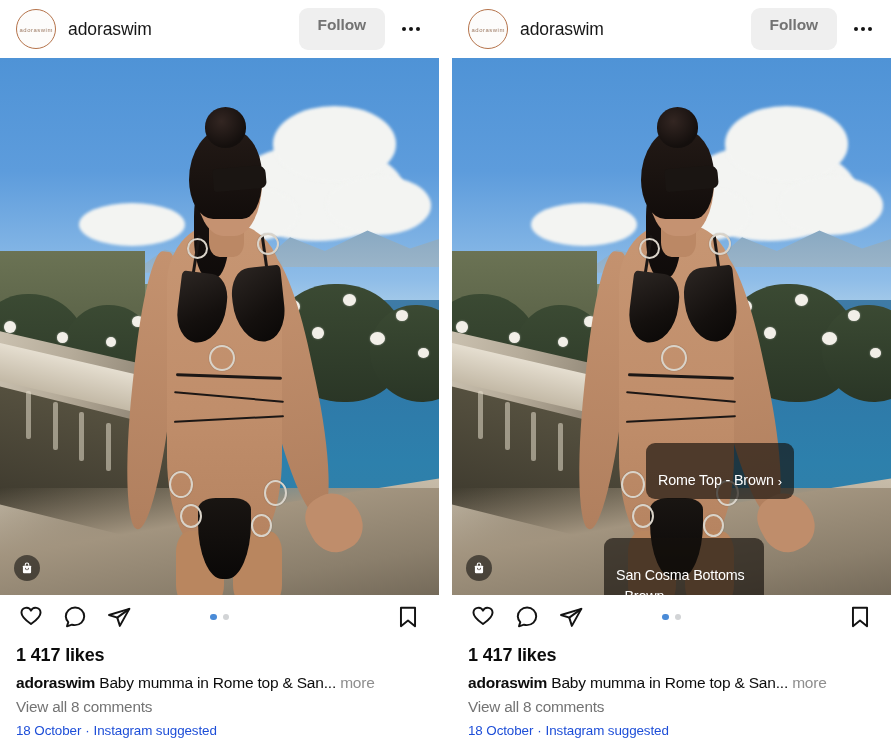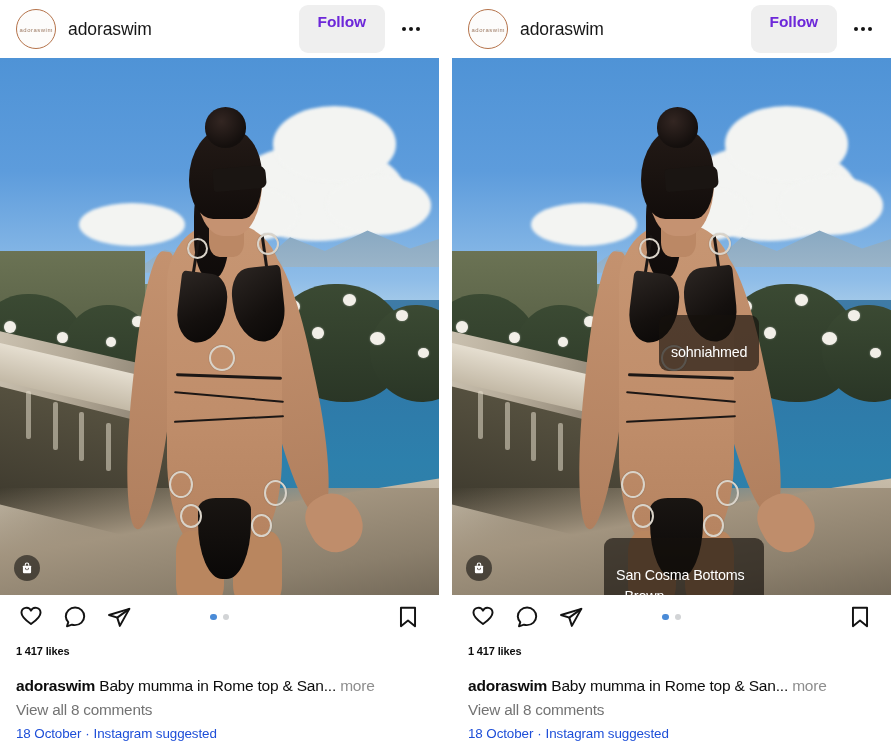--- a/index.html
+++ b/index.html
@@ -71,24 +71,24 @@
     font-weight: 400;
     letter-spacing: -0.1px;
   }
 
   .header-spacer { flex: 1 1 auto; }
 
   .follow-btn {
     background: #efefef;
     border: none;
     border-radius: 9px;
-    padding: 9px 19px 24px;
+    padding: 9px 19px 18px;
     font-size: 15.5px;
     font-weight: bold;
-    color: #6d28d9;
+    color: #737373;
     font-family: "Liberation Sans", sans-serif;
     cursor: pointer;
     line-height: 1;
     letter-spacing: -0.1px;
   }
 
   .more-btn {
     margin-left: 14px;
     margin-right: 2px;
     width: 24px;
@@ -389,25 +389,25 @@
   .dot { width: 6.5px; height: 6.5px; border-radius: 50%; background: #d2d4d6; }
   .dot.active { background: #4a8bd7; }
   .bookmark { margin-right: 0; }
 
   
   .meta {
     padding: 6px 16px 0;
     box-sizing: border-box;
   }
   .likes {
-    font-size: 11px;
+    font-size: 18px;
     font-weight: bold;
     color: #0c0c0c;
     letter-spacing: -0.15px;
-    margin-bottom: 20px;
+    margin-bottom: 8px;
   }
   .caption {
     font-size: 15.5px;
     color: #0c0c0c;
     letter-spacing: -0.2px;
     margin-bottom: 6px;
     white-space: nowrap;
     overflow: hidden;
   }
   .caption .cap-user { font-weight: bold; }
@@ -668,22 +668,22 @@
 
         <div class="ring" style="left:42.5%;top:33.5%;width:17px;height:17px;"></div>
         <div class="ring" style="left:58.5%;top:32.5%;width:18px;height:18px;"></div>
         <div class="ring" style="left:47.5%;top:53.5%;width:22px;height:22px;"></div>
         <div class="ring" style="left:38.5%;top:77%;width:20px;height:23px;"></div>
         <div class="ring" style="left:41%;top:83%;width:18px;height:20px;"></div>
         <div class="ring" style="left:60%;top:78.5%;width:19px;height:22px;"></div>
         <div class="ring" style="left:57%;top:85%;width:17px;height:19px;"></div>
       </div>
 
-      <div class="tag tag-person">
-        <span>sohniahmed</span>
+      <div class="tag tag-top">
+        <span>Rome Top - Brown</span><span class="chev">›</span>
       </div>
       <div class="tag tag-bottom">
         <span>San Cosma Bottoms - Brown</span><span class="chev">›</span>
       </div>
 
       <div class="shop-badge">
         <svg width="14" height="14" viewBox="0 0 24 24" fill="#ffffff" aria-hidden="true">
           <path d="M6 8h12a1 1 0 0 1 1 1v10a2 2 0 0 1-2 2H7a2 2 0 0 1-2-2V9a1 1 0 0 1 1-1z"></path>
           <path d="M9 8V6.5a3 3 0 0 1 6 0V8" fill="none" stroke="#ffffff" stroke-width="1.8"></path>
           <circle cx="9.6" cy="12.4" r="1" fill="#3a2e26"></circle>

